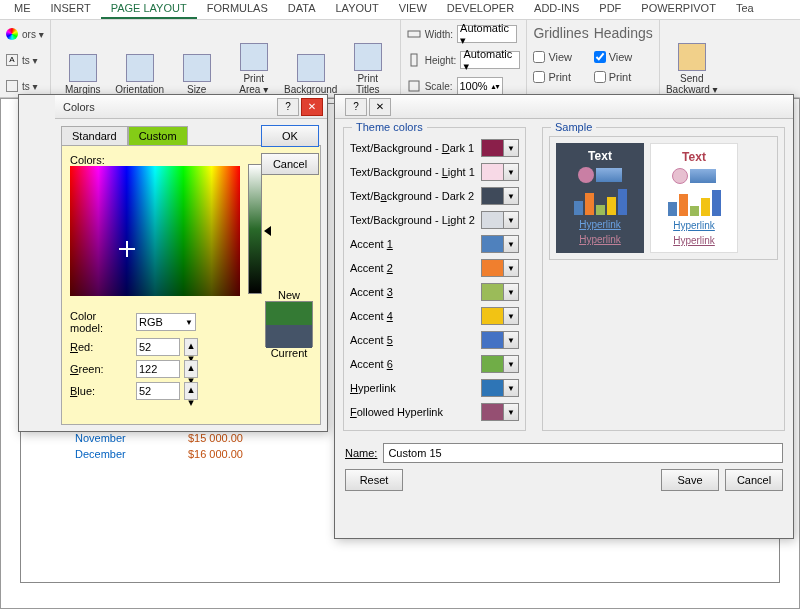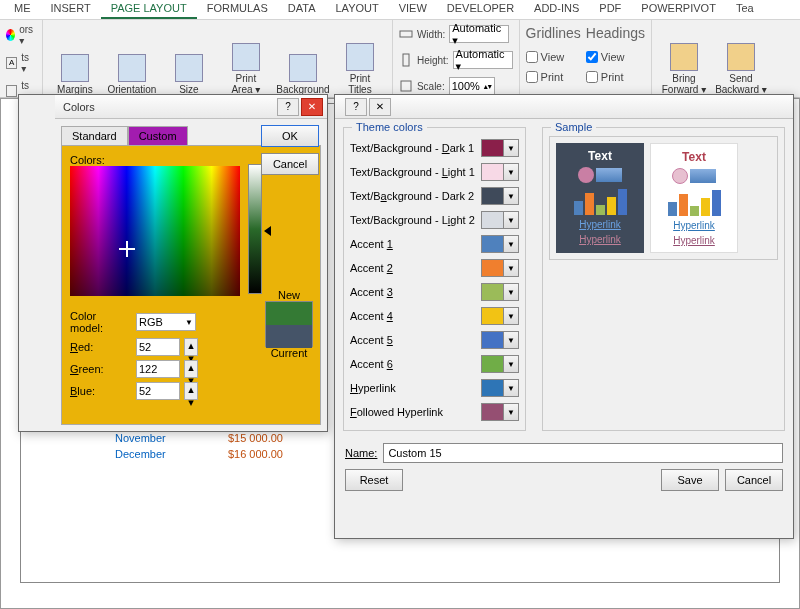--- a/index.html
+++ b/index.html
@@ -20,37 +20,37 @@
 .small-lbl { font-size: 10px; color: #444; }
 .combo-s { height: 18px; width: 60px; border: 1px solid #ababab; background: #fff; font-size: 10px; padding: 0 2px; display: flex; align-items: center; justify-content: space-between; }
 .chk { display: flex; align-items: center; gap: 3px; font-size: 10px; color: #444; }
 .chk input { width: 12px; height: 12px; margin:0; }
 .group-col { display: flex; flex-direction: column; gap: 8px; height: 70px; justify-content: flex-start; }
 .grp-head { font-size: 14px; color: #666; margin-bottom: 2px; }
 
 
 .sheet { position: absolute; top: 98px; left: 0; right: 0; bottom: 0; background: #fff; border: 1px solid #999; padding: 4px; }
 .sheetbox { border: 1px solid #888; width: 760px; height: 480px; margin: 0 auto; position: relative; }
-.cell-row { position: absolute; left: 54px; display: flex; gap: 18px; font-size: 11px; margin-left: 40px; }
+.cell-row { position: absolute; left: 54px; display: flex; gap: 18px; font-size: 11px; }
 .month { color: #0563c1; width: 70px; }
 .money { color: #c05010; width: 80px; text-align: right; }
 
 
 .dialog { position: absolute; background: #f0f0f0; border: 1px solid #6a6a6a; box-shadow: 2px 2px 10px rgba(0,0,0,.25); }
 .titlebar { height: 24px; display: flex; align-items: center; padding: 0 4px 0 8px; background: linear-gradient(#fdfdfd,#e9e9e9); border-bottom: 1px solid #c0c0c0; }
 .titlebar .txt { flex: 1; font-size: 11px; color: #333; }
 .winbtn { width: 22px; height: 18px; border: 1px solid #aaa; margin-left: 2px; background: #eee; display:flex; align-items:center; justify-content:center; font-size:10px; cursor:pointer; }
 .winbtn.close { background: #e04030; color: #fff; border-color:#b02010; }
 
 
 #colorsDlg { left: 18px; top: 94px; width: 310px; height: 338px; padding-left: 36px; }
 .tabstrip { display: flex; margin: 6px 6px 0; }
 .tabbtn { padding: 3px 10px; border: 1px solid #aaa; background: #e8e8e8; cursor: pointer; position: relative; top: 1px; }
-.tabbtn.active { background: #a21caf; border-bottom: 1px solid #fff; }
-.tabbody { border: 1px solid #aaa; margin: 0 6px; padding: 8px; background: #eab308; height: 280px; position: relative; }
+.tabbtn.active { background: #84cc16; border-bottom: 1px solid #fff; }
+.tabbody { border: 1px solid #aaa; margin: 0 6px; padding: 8px; background: #fef9c3; height: 280px; position: relative; }
 .colorpick { position: relative; width: 170px; height: 130px; background: linear-gradient(to bottom, rgba(0,0,0,0), rgba(0,0,0,.7)), linear-gradient(to right, red,magenta,blue,cyan,lime,yellow,red); cursor: crosshair; }
 .cursor-cross { position:absolute; left:52px; top:78px; width:10px; height:10px; }
 .cursor-cross::before,.cursor-cross::after{content:"";position:absolute;background:#fff;}
 .cursor-cross::before{left:4px;top:-3px;width:2px;height:16px;}
 .cursor-cross::after{top:4px;left:-3px;height:2px;width:16px;}
 .shade { width: 14px; height: 130px; background: linear-gradient(#fff,#2a6a2a 50%,#000); border:1px solid #888; position:absolute; left:186px; top:18px; }
 .shade-arrow { position:absolute; left:202px; top:80px; width:0;height:0;border-top:5px solid transparent;border-bottom:5px solid transparent;border-right:7px solid #000; }
 .field-row { display:flex; align-items:center; gap:4px; margin-top:4px; }
 .field-row label { width:62px; }
 .spin { width:44px; height:18px; border:1px solid #aaa; background:#fff; padding:1px 2px; }
@@ -209,25 +209,20 @@
         </label>
       <label class="chk">
           <input type="checkbox" style="">
           <span>Print</span>
         </label>
     </div>
   </div>
   <div class="group" style="border-right:none;">
     <div class="big-btn">
         <div class="ico" style="background:#f1d08a;"></div>
-        <div class="lbl" style="white-space:pre;">Bring
-Forward ▾</div>
-      </div>
-    <div class="big-btn">
-        <div class="ico" style="background:#f1d08a;"></div>
         <div class="lbl" style="white-space:pre;">Send
 Backward ▾</div>
       </div>
     <div class="big-btn"></div>
   </div>
 </div>
 
 <div class="sheet">
   <div class="sheetbox">
     <div class="cell-row" style="top:328px;">

